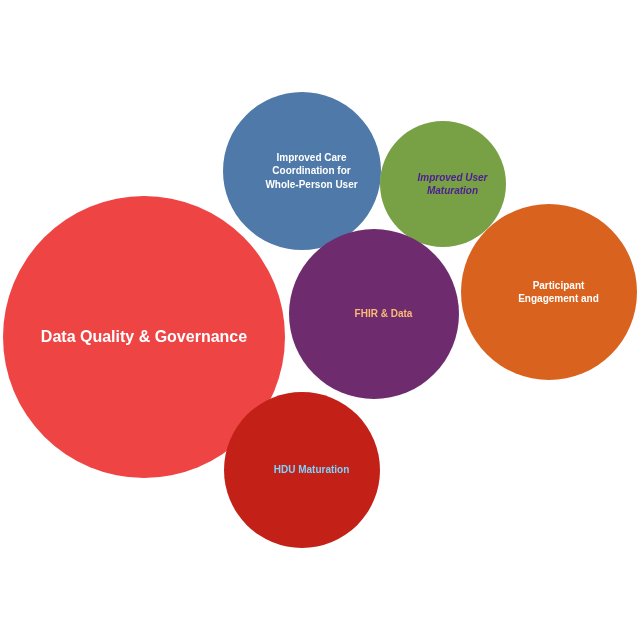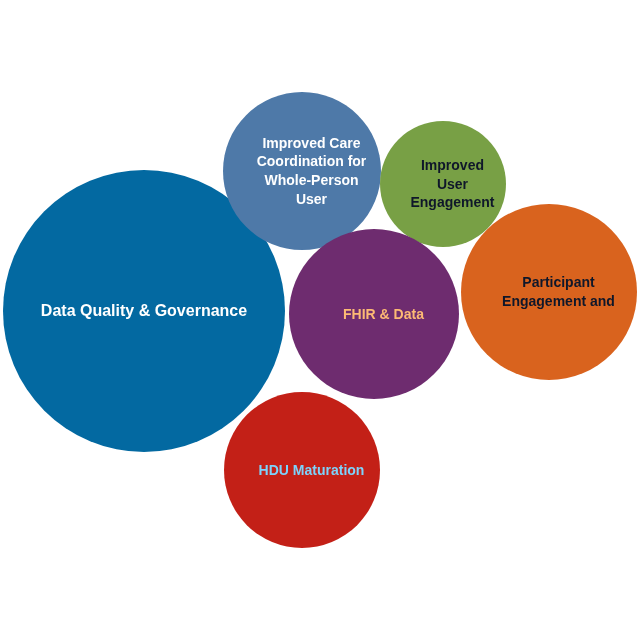--- a/index.html
+++ b/index.html
@@ -25,55 +25,55 @@
     box-sizing: border-box;
   }
   .bubble-label {
     font-weight: bold;
     color: #ffffff;
     line-height: 1.33;
     padding: 0 6px;
     user-select: none;
   }
   .bubble-lg .bubble-label { font-size: 16px; }
-  .bubble-sm .bubble-label { font-size: 14px; margin-left: 19px; }
+  .bubble-sm .bubble-label { font-size: 10px; margin-left: 19px; }
 </style>
 </head>
 <body>
 
 <div class="chart-canvas" style="background: rgb(255, 255, 255);">
-  <div class="bubble bubble-lg" style="left: 3px; top: 170px; width: 282px; height: 282px; background: #0369a1;">
+  <div class="bubble bubble-lg" style="left: 3px; top: 196px; width: 282px; height: 282px; background: #ef4444;">
     <div class="bubble-label" style="color: rgb(255, 255, 255);">
         <div>Data Quality &amp; Governance</div>
       </div>
   </div>
 
   <div class="bubble bubble-sm" style="left: 223px; top: 92px; width: 158px; height: 158px; background: rgb(78, 121, 168);">
     <div class="bubble-label" style="color: rgb(255, 255, 255);">
         <div>Improved Care</div>
         <div>Coordination for</div>
         <div>Whole-Person User</div>
       </div>
   </div>
 
   <div class="bubble bubble-sm" style="left: 380px; top: 121px; width: 126px; height: 126px; background: rgb(120, 160, 69);">
-    <div class="bubble-label" style="color: #0f172a;">
+    <div class="bubble-label" style="color: #4c1d95; font-style: italic;">
         <div>Improved User</div>
-        <div>Engagement</div>
+        <div>Maturation</div>
       </div>
   </div>
 
   <div class="bubble bubble-sm" style="left: 289px; top: 229px; width: 170px; height: 170px; background: rgb(110, 44, 111);">
     <div class="bubble-label" style="color: #fdba74;">
         <div>FHIR &amp; Data</div>
       </div>
   </div>
 
   <div class="bubble bubble-sm" style="left: 461px; top: 204px; width: 176px; height: 176px; background: rgb(217, 99, 30);">
-    <div class="bubble-label" style="color: #0f172a;">
+    <div class="bubble-label" style="color: #ffffff;">
         <div>Participant</div>
         <div>Engagement and</div>
       </div>
   </div>
 
   <div class="bubble bubble-sm" style="left: 224px; top: 392px; width: 156px; height: 156px; background: rgb(195, 32, 23);">
     <div class="bubble-label" style="color: #7dd3fc;">
         <div>HDU Maturation</div>
       </div>
   </div>

